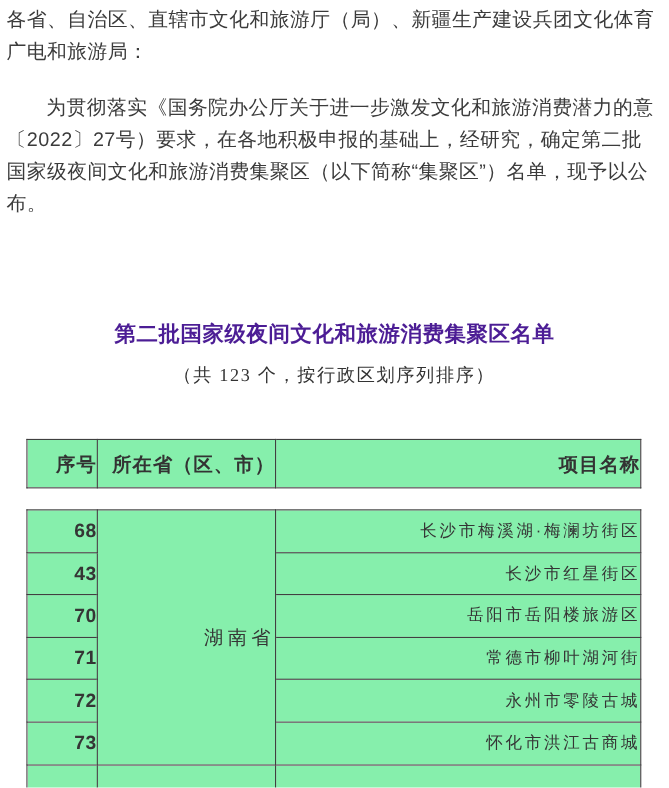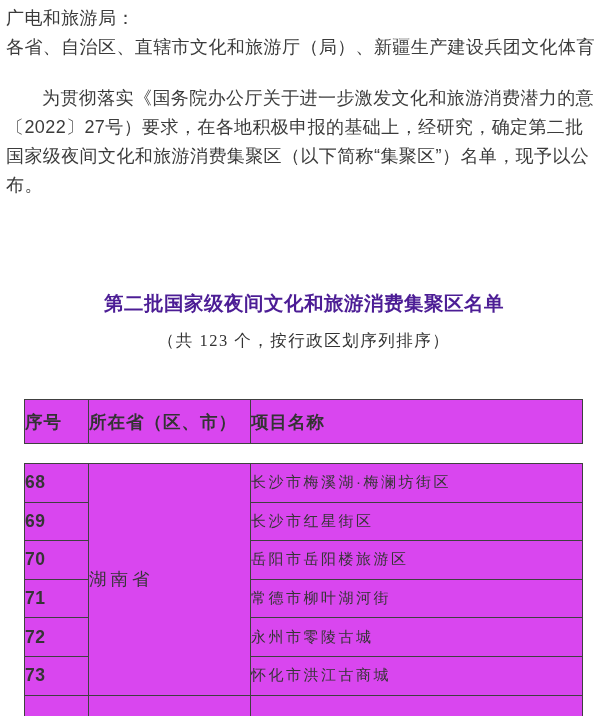--- a/index.html
+++ b/index.html
@@ -60,23 +60,23 @@
     left: 24px;
     width: 555px;
     border-collapse: collapse;
     table-layout: fixed;
   }
   .header-tbl { top: 399px; }
   .body-tbl   { top: 463px; }
   .tbl th, .tbl td {
     border: 1.5px solid #404040;
     padding: 0;
-    text-align: left;
+    text-align: right;
     vertical-align: middle;
-    background: #d946ef;
+    background: #86efac;
     overflow: hidden;
   }
   .col-no   { width: 63px; }
   .col-prov { width: 161px; }
   .col-proj { width: 331px; }
 
   .header-tbl tr { height: 44px; }
   .header-tbl th {
     font-size: 17.5px;
     font-weight: 700;
@@ -105,22 +105,22 @@
     font-weight: 500;
     letter-spacing: 2.5px;
   }
 </style>
 </head>
 <body>
 
 <div class="doc">
 
   <div class="para salutation">
+    <div class="line">各省、自治区、直辖市文化和旅游厅（局）、新疆生产建设兵团文化体育</div>
     <div class="line">广电和旅游局：</div>
-    <div class="line">各省、自治区、直辖市文化和旅游厅（局）、新疆生产建设兵团文化体育</div>
   </div>
 
   <div class="para body-para">
     <div class="line indent">为贯彻落实《国务院办公厅关于进一步激发文化和旅游消费潜力的意</div>
     <div class="line">〔2022〕27号）要求，在各地积极申报的基础上，经研究，确定第二批</div>
     <div class="line">国家级夜间文化和旅游消费集聚区（以下简称“集聚区”）名单，现予以公</div>
     <div class="line">布。</div>
   </div>
 
   <div class="list-title">第二批国家级夜间文化和旅游消费集聚区名单</div>
@@ -137,21 +137,21 @@
     </table>
 
   <table class="tbl body-tbl">
     <tbody>
         <tr>
       <td class="no col-no">68</td>
       <td class="prov col-prov" rowspan="6">湖南省</td>
       <td class="proj col-proj">长沙市梅溪湖·梅澜坊街区</td>
     </tr>
     <tr>
-      <td class="no">69</td>
+      <td class="no">43</td>
       <td class="proj">长沙市红星街区</td>
     </tr>
     <tr>
       <td class="no">70</td>
       <td class="proj">岳阳市岳阳楼旅游区</td>
     </tr>
     <tr>
       <td class="no">71</td>
       <td class="proj">常德市柳叶湖河街</td>
     </tr>

